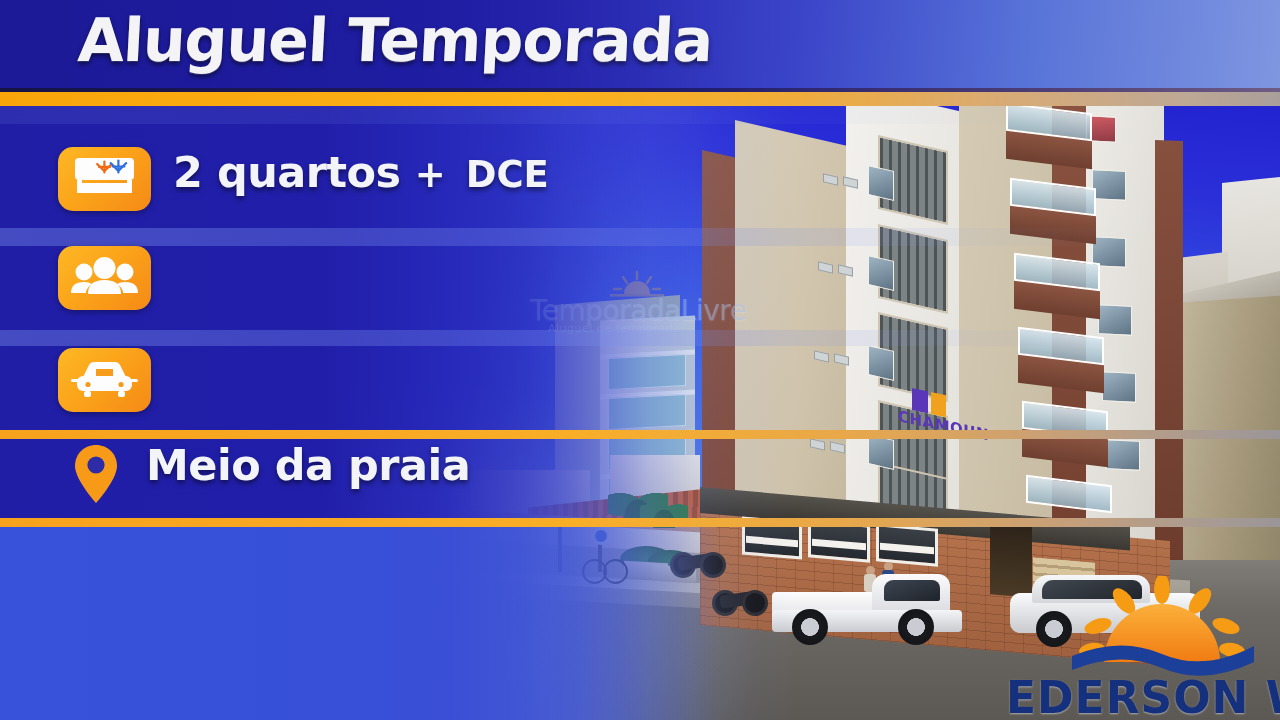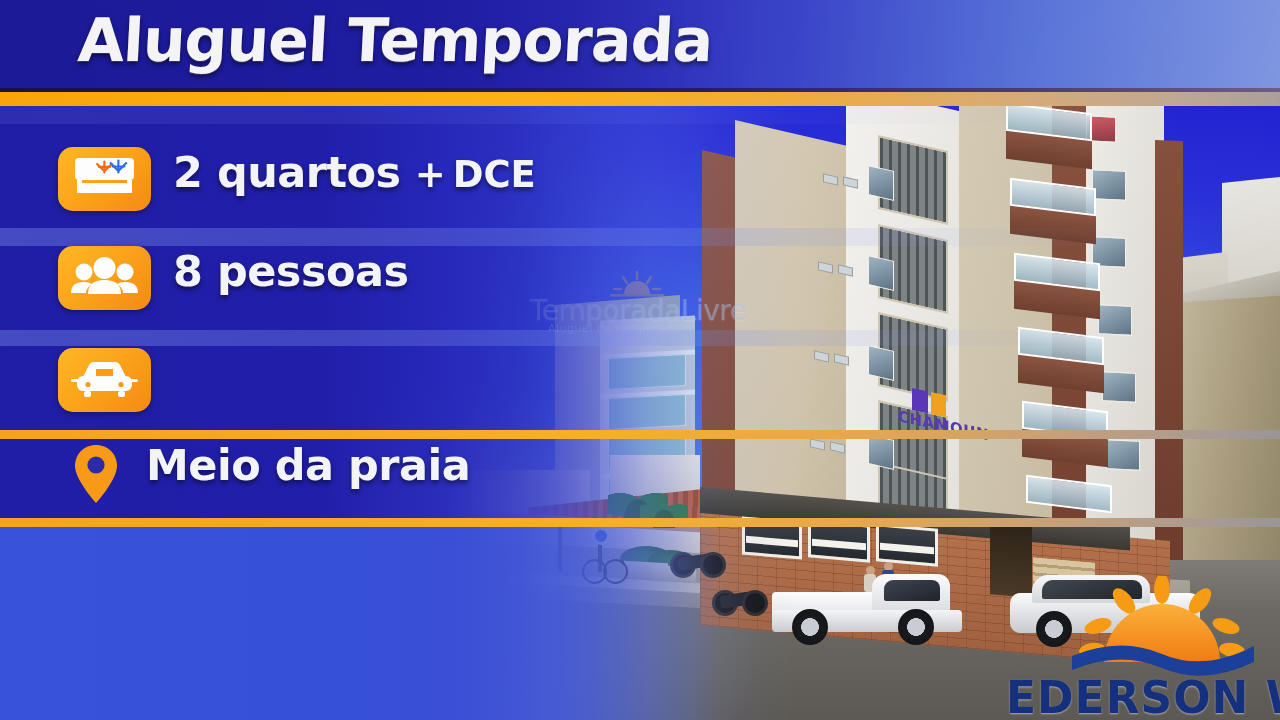--- a/index.html
+++ b/index.html
@@ -394,21 +394,21 @@
   .ico svg { position:absolute; left:0; top:0; }
   .rowtxt {
     margin-left:22px; color:#f3f4f8;
     font-family:"DejaVu Sans", sans-serif; font-weight:bold;
     text-shadow:0 3px 5px rgba(0,0,0,.5);
     white-space:nowrap; display:flex; align-items:baseline;
   }
   .t-lg { font-size:43px; letter-spacing:-.5px; }
   .t-md { font-size:31px; font-weight:normal; margin-left:11px; }
   .t-plus { font-size:37px; margin-left:14px; font-weight:bold; }
-  .t-dce { font-size:37px; margin-left:7px; font-weight:bold; }
+  .t-dce { font-size:37px; margin-left:20px; font-weight:bold; }
 
   .pin-wrap { width:56px; height:68px; position:relative; flex:0 0 auto; }
 
   
   .wm {
     position:absolute; left:530px; top:276px; width:230px; height:62px;
     opacity:.48; pointer-events:none;
   }
   .wm-txt {
     position:absolute; left:0; top:18px; width:230px;
@@ -644,23 +644,20 @@
   <div class="row" style="left:58px;top:246px;">
     <div class="ico">
       <svg width="93" height="64" viewBox="0 0 93 64">
         <circle cx="46.5" cy="22" r="11" fill="#fdfdfd"></circle>
         <path d="M30 48 q0-14 16.5-14 T63 48 z" fill="#fdfdfd"></path>
         <circle cx="26" cy="26" r="8.5" fill="#fdfdfd"></circle>
         <path d="M13 47 q0-11 13-11 q5 0 8 2 q-6 4 -6 9 z" fill="#fdfdfd"></path>
         <circle cx="67" cy="26" r="8.5" fill="#fdfdfd"></circle>
         <path d="M80 47 q0-11 -13-11 q-5 0 -8 2 q6 4 6 9 z" fill="#fdfdfd"></path>
       </svg>
-    </div>
-    <div class="rowtxt">
-      <span class="t-lg">8 pessoas</span>
     </div>
   </div>
 
   <div class="row" style="left:58px;top:348px;">
     <div class="ico">
       <svg width="93" height="64" viewBox="0 0 93 64">
         <path d="M25 29 l6-12 q1.6-3 5-3 h21 q3.4 0 5 3 l6 12 z" fill="#fdfdfd"></path>
         <rect x="19" y="28" width="55" height="15" rx="6" fill="#fdfdfd"></rect>
         <rect x="26" y="43" width="7" height="6" rx="2" fill="#fdfdfd"></rect>
         <rect x="60" y="43" width="7" height="6" rx="2" fill="#fdfdfd"></rect>

